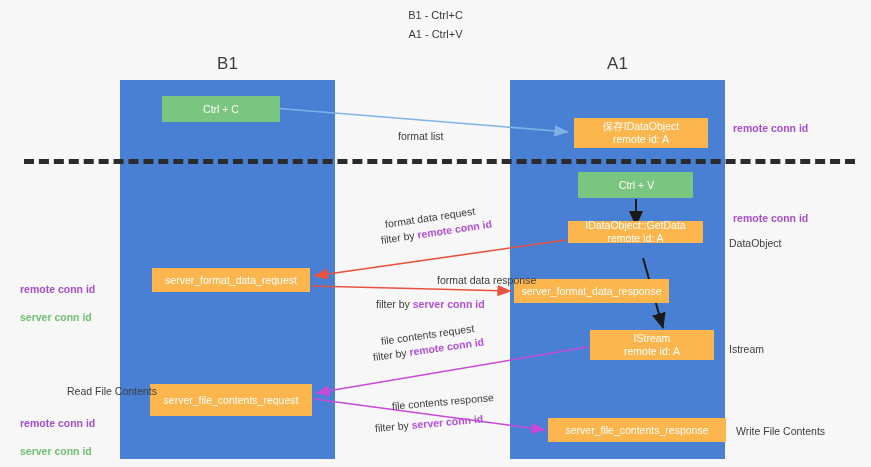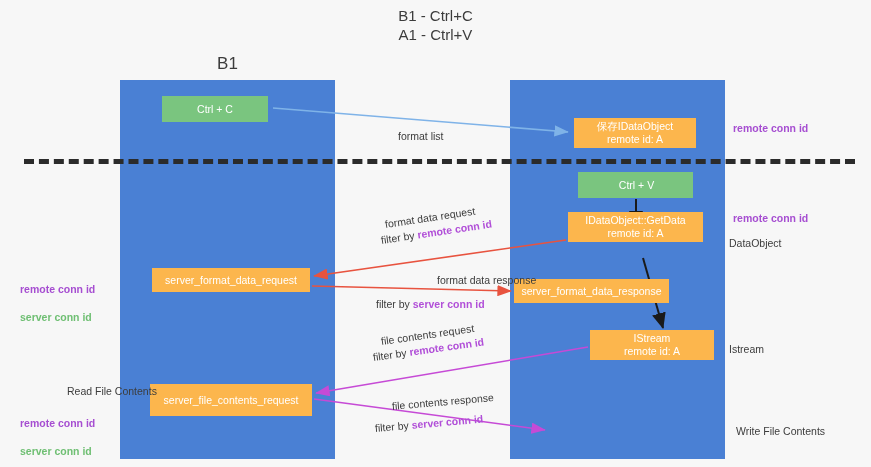--- a/index.html
+++ b/index.html
@@ -10,21 +10,21 @@
     font-family: "Liberation Sans", sans-serif;
     position: relative;
     overflow: hidden;
     color: #404040;
   }
   #stage { position:absolute; inset:0; }
 
   
   .title {
     position:absolute; left:0; right:0; top:6px;
-    text-align:center; font-size:15px; line-height:19px;
+    text-align:center; font-size:11px; line-height:19px;
     color:#3c3c3c; white-space:pre-line;
   }
 
   
   .col-header {
     position:absolute; text-align:center; font-size:17px;
     line-height:13px; color:#3c3c3c; white-space:pre-line;
   }
   #hdr-b1 { left:120px; width:215px; top:44px; }
   #hdr-a1 { left:510px; width:215px; top:44px; }
@@ -45,24 +45,24 @@
   .box {
     position:absolute; display:flex; flex-direction:column;
     align-items:center; justify-content:center;
     color:#ffffff; font-size:10.5px; line-height:13px;
     text-align:center; white-space:pre-line; padding:2px 4px;
   }
   .green  { background:#7ac57f; }
   .orange { background:#fbb040; }
   .orange { background:#fcb64d; }
 
-  #box-ctrlc  { left:162px; top:96px;  width:106px; height:26px; }
-  #box-idobj  { left:574px; top:118px; width:122px; height:30px; }
+  #box-ctrlc  { left:162px; top:96px;  width:118px; height:26px; }
+  #box-idobj  { left:574px; top:118px; width:134px; height:30px; }
   #box-ctrlv  { left:578px; top:172px; width:115px; height:26px;padding-left:6px; }
-  #box-getdata{ left:568px; top:212px; width:135px; height:30px; }
+  #box-getdata{ left:568px; top:221px; width:135px; height:22px; }
   #box-sfdreq { left:152px; top:268px; width:158px; height:24px; }
   #box-sfdresp{ left:514px; top:279px; width:155px; height:24px; }
   #box-istream{ left:590px; top:330px; width:124px; height:30px; }
   #box-sfcreq { left:150px; top:384px; width:162px; height:32px; }
   #box-sfcresp{ left:548px; top:418px; width:178px; height:24px; }
 
   
   .side-note {
     position:absolute; font-size:10.5px; line-height:14px;
     white-space:pre-line;
@@ -106,20 +106,24 @@
 <body>
 
 <div id="stage">
 
   <div class="title">B1 - Ctrl+C
 A1 - Ctrl+V</div>
 
   <div class="col-header" id="hdr-b1">
     <span>B1</span><br>
     <span>connection</span>
+  </div>
+  <div class="col-header" id="hdr-a1">
+    <span>A1</span><br>
+    <span>remote</span>
   </div>
 
   <div class="lane" id="lane-b1"></div>
   <div class="lane" id="lane-a1"></div>
 
   <svg class="edges" viewBox="0 0 871 467">
     <defs>
       <marker id="ah-blue" markerWidth="9" markerHeight="7" refX="8.5" refY="3.5" orient="auto">
         <polygon points="0 0, 9 3.5, 0 7" fill="#7fb3e8"></polygon>
       </marker>
@@ -157,20 +161,21 @@
   <div class="box orange" id="box-idobj">保存IDataObject
 remote id: A</div>
   <div class="box green" id="box-ctrlv">Ctrl + V</div>
   <div class="box orange" id="box-getdata">IDataObject::GetData
 remote id: A</div>
   <div class="box orange" id="box-sfdreq">server_format_data_request</div>
   <div class="box orange" id="box-sfdresp">server_format_data_response</div>
   <div class="box orange" id="box-istream">IStream
 remote id: A</div>
   <div class="box orange" id="box-sfcreq">server_file_contents_request</div>
+  <div class="box orange" id="box-sfcresp">server_file_contents_response</div>
 
   <div class="side-note note-purple" id="note-r1">remote conn id</div>
   <div class="side-note note-purple" id="note-r2">remote conn id</div>
   <div class="side-note note-dark" id="note-r3">DataObject</div>
   <div class="side-note note-dark" id="note-r4">Istream</div>
   <div class="side-note note-dark" id="note-r5">Write File Contents</div>
 
   <div class="side-note" id="note-l1">
     <div class="note-purple">remote conn id</div>
     <div class="note-green">server conn id</div>

